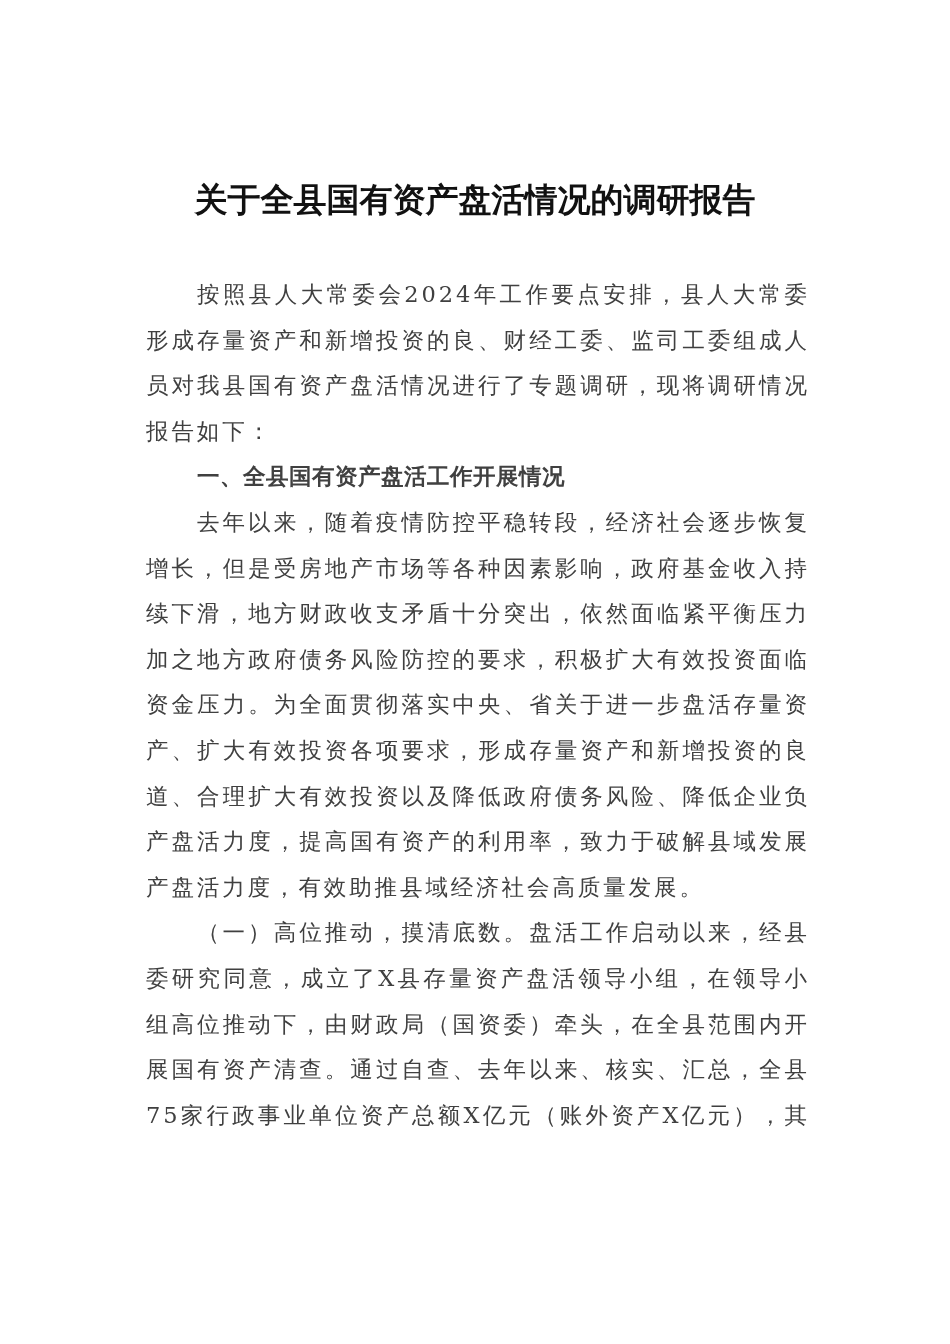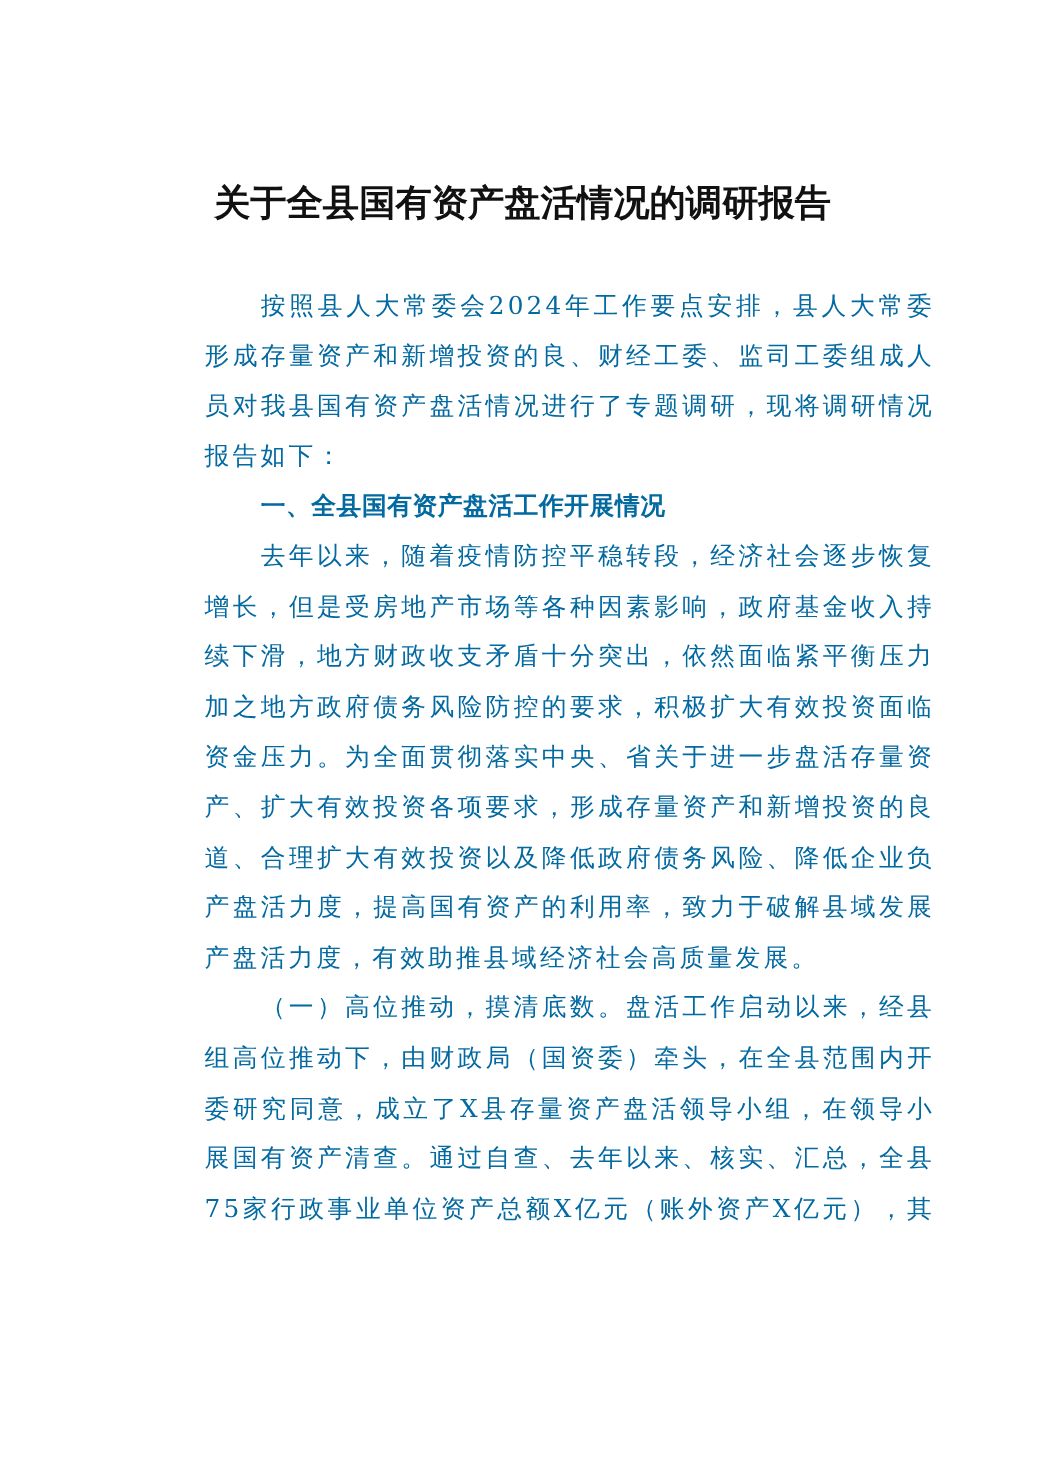--- a/index.html
+++ b/index.html
@@ -1,27 +1,27 @@
 <!DOCTYPE html>
 <html><head>
 <meta charset="utf-8">
 <style>
   html, body { margin: 0; padding: 0; background: #ffffff; }
   body { width: 950px; height: 1344px; position: relative; overflow: hidden; }
-  .page { position: absolute; left: 0; top: 0; width: 950px; height: 1080px; background: #ffffff; }
+  .page { position: absolute; left: 0; top: 16px; width: 950px; height: 1080px; background: #ffffff; }
   .title {
     position: absolute; left: 0; top: 162px; width: 950px; text-align: center;
     font-family: "DejaVu Serif", "Liberation Serif", serif; font-weight: bold;
     font-size: 33px; line-height: 44px; color: #111; letter-spacing: 0px;
   }
   .body {
     position: absolute; left: 146px; top: 256px; width: 664px;
     font-family: "DejaVu Serif", "Liberation Serif", serif;
-    font-size: 22.5px; line-height: 45.6px; color: #0369a1;
-    letter-spacing: 2.9px; text-align: justify; text-justify: inter-character; margin-left: 40px;
+    font-size: 22.5px; line-height: 45.6px; color: #404040;
+    letter-spacing: 2.9px; text-align: justify; text-justify: inter-character;
   }
   .h1 { font-family: "DejaVu Sans", "Liberation Sans", sans-serif; font-weight: bold; letter-spacing: 0.5px; }
   .bold-lead { font-weight: normal; }
   .line { display: block; white-space: nowrap; text-align-last: justify; text-align: justify; }
   .line.last { text-align-last: left; }
   .line.indent { padding-left: 51px; }
 </style>
 </head>
 <body>
 
@@ -46,19 +46,19 @@
       <span class="line">加之地方政府债务风险防控的要求，积极扩大有效投资面临</span>
       <span class="line">资金压力。为全面贯彻落实中央、省关于进一步盘活存量资</span>
       <span class="line">产、扩大有效投资各项要求，形成存量资产和新增投资的良</span>
       <span class="line">道、合理扩大有效投资以及降低政府债务风险、降低企业负</span>
       <span class="line">产盘活力度，提高国有资产的利用率，致力于破解县域发展</span>
       <span class="line last">产盘活力度，有效助推县域经济社会高质量发展。</span>
     </div>
 
     <div>
       <span class="line indent"><span class="bold-lead">（一）高位推动，摸清底数。</span><span>盘活工作启动以来，经县</span></span>
+      <span class="line">委研究同意，成立了X县存量资产盘活领导小组，在领导小</span>
       <span class="line">组高位推动下，由财政局（国资委）牵头，在全县范围内开</span>
-      <span class="line">委研究同意，成立了X县存量资产盘活领导小组，在领导小</span>
       <span class="line">展国有资产清查。通过自查、去年以来、核实、汇总，全县</span>
       <span class="line">75家行政事业单位资产总额X亿元（账外资产X亿元），其</span>
     </div>
   </div>
 </div>
 
 </body></html>

